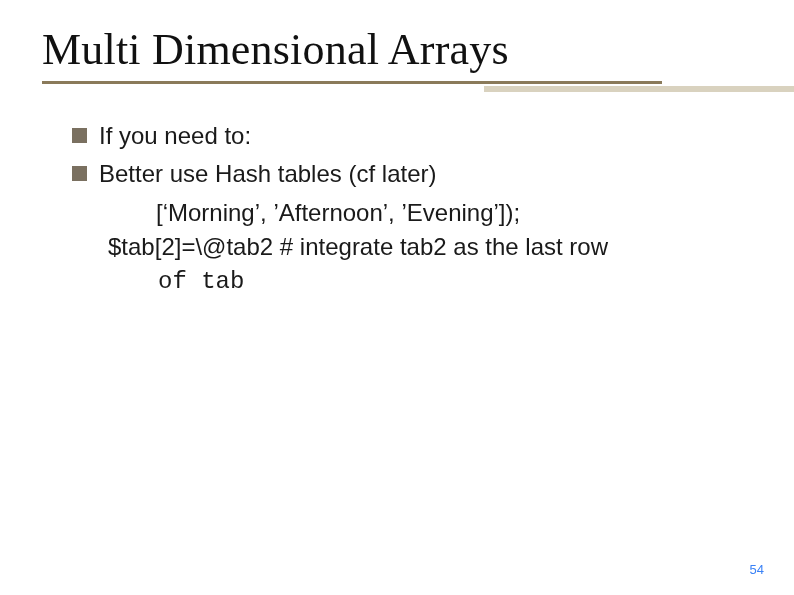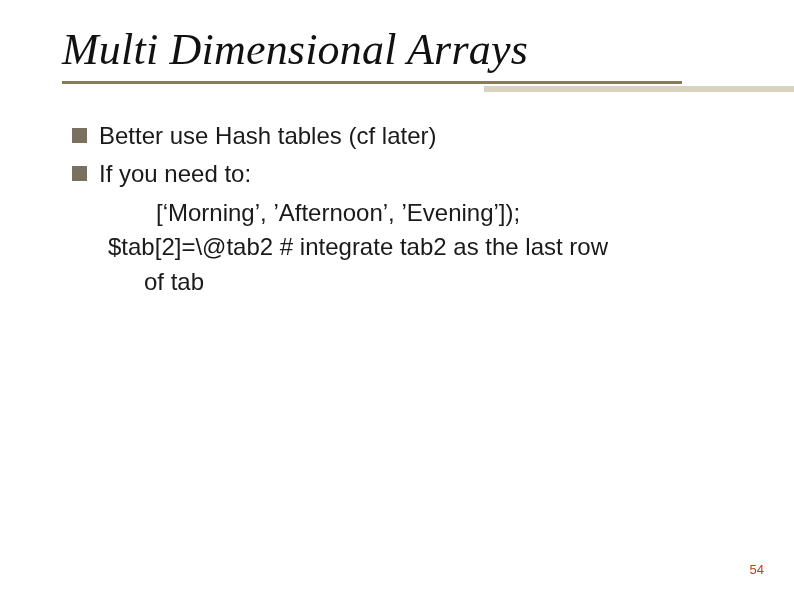--- a/index.html
+++ b/index.html
@@ -13,24 +13,23 @@
     overflow: hidden;
   }
   .slide {
     position: relative;
     width: 794px;
     height: 595px;
     box-sizing: border-box;
   }
   .title-wrap {
     position: absolute;
-    left: 62px;
+    left: 42px;
     top: 24px;
     width: 680px;
-    font-style: italic;
   }
   .title {
     font-family: "Times New Roman", Times, serif;
     font-size: 44px;
     font-weight: 400;
     color: #111;
     margin: 0 0 6px 0;
     letter-spacing: 0.2px;
   }
   .rule-dark {
@@ -80,51 +79,52 @@
   .code-lines {
     margin-left: 36px;
   }
   .code-line {
     margin-bottom: 2px;
   }
   .indent-more {
     margin-left: 48px;
   }
   .wrap-indent {
-    margin-left: 36px;
+    margin-left: 50px;
+    font-family: Liberation Mono, monospace;
   }
   .page-num {
     position: absolute;
     right: 30px;
     bottom: 18px;
     font-size: 13px;
-    color: #c2410c;
+    color: #3b82f6;
   }
 </style>
 </head>
 <body>
 
 <div class="slide">
 
   <div class="title-wrap">
     <h1 class="title">Multi Dimensional Arrays</h1>
     <hr class="rule-dark">
   </div>
   <hr class="rule-light">
 
   <div class="content">
 
     <div class="bullet-row">
       <span class="sq"></span>
-      <span>Better use Hash tables (cf later)</span>
+      <span>If you need to:</span>
     </div>
 
     <div class="bullet-row">
       <span class="sq"></span>
-      <span>If you need to:</span>
+      <span>Better use Hash tables (cf later)</span>
     </div>
 
     <div class="lvl2">
       <div class="code-line indent-more">[‘Morning’, ’Afternoon’, ’Evening’]);</div>
     </div>
 
     <div class="code-lines">
       <div class="code-line">$tab[2]=\@tab2 # integrate tab2 as the last row</div>
       <div class="code-line wrap-indent">of tab</div>
     </div>

